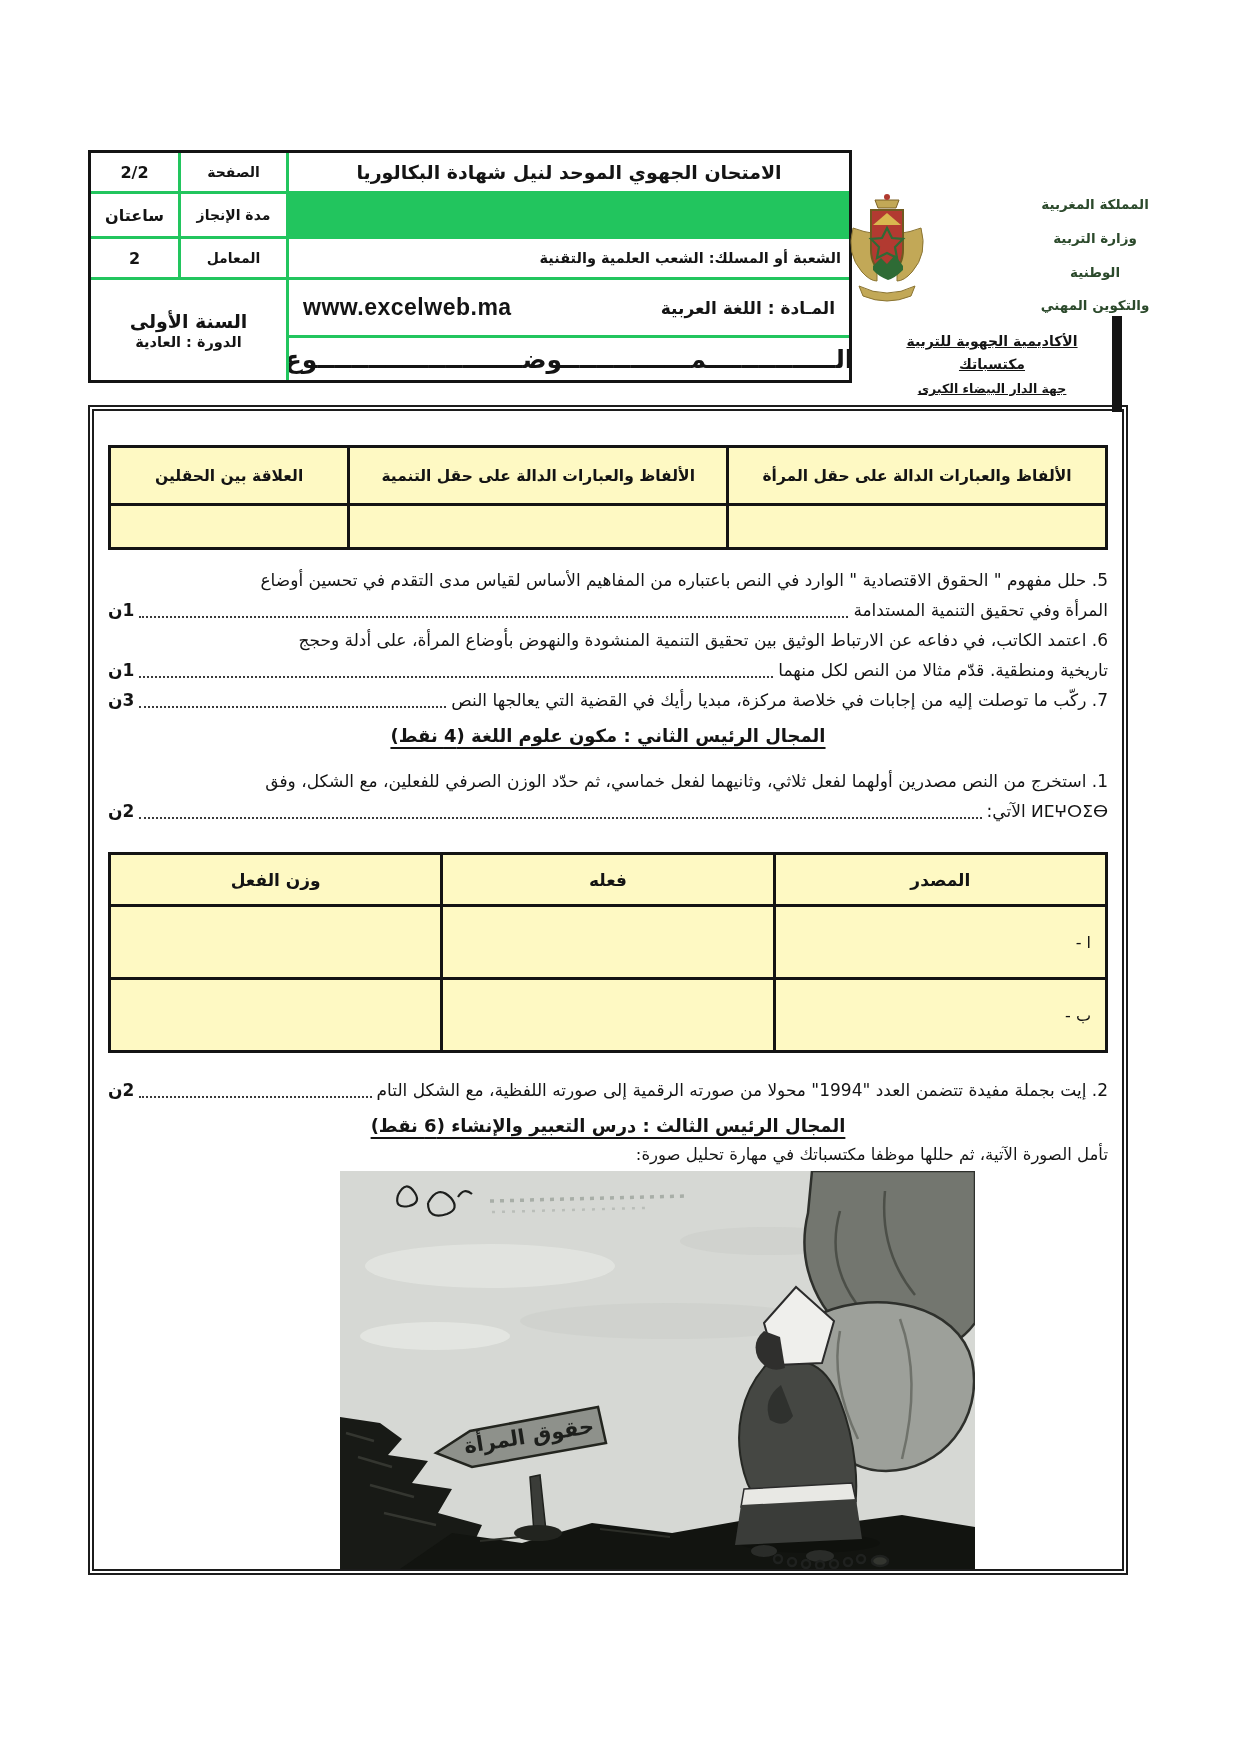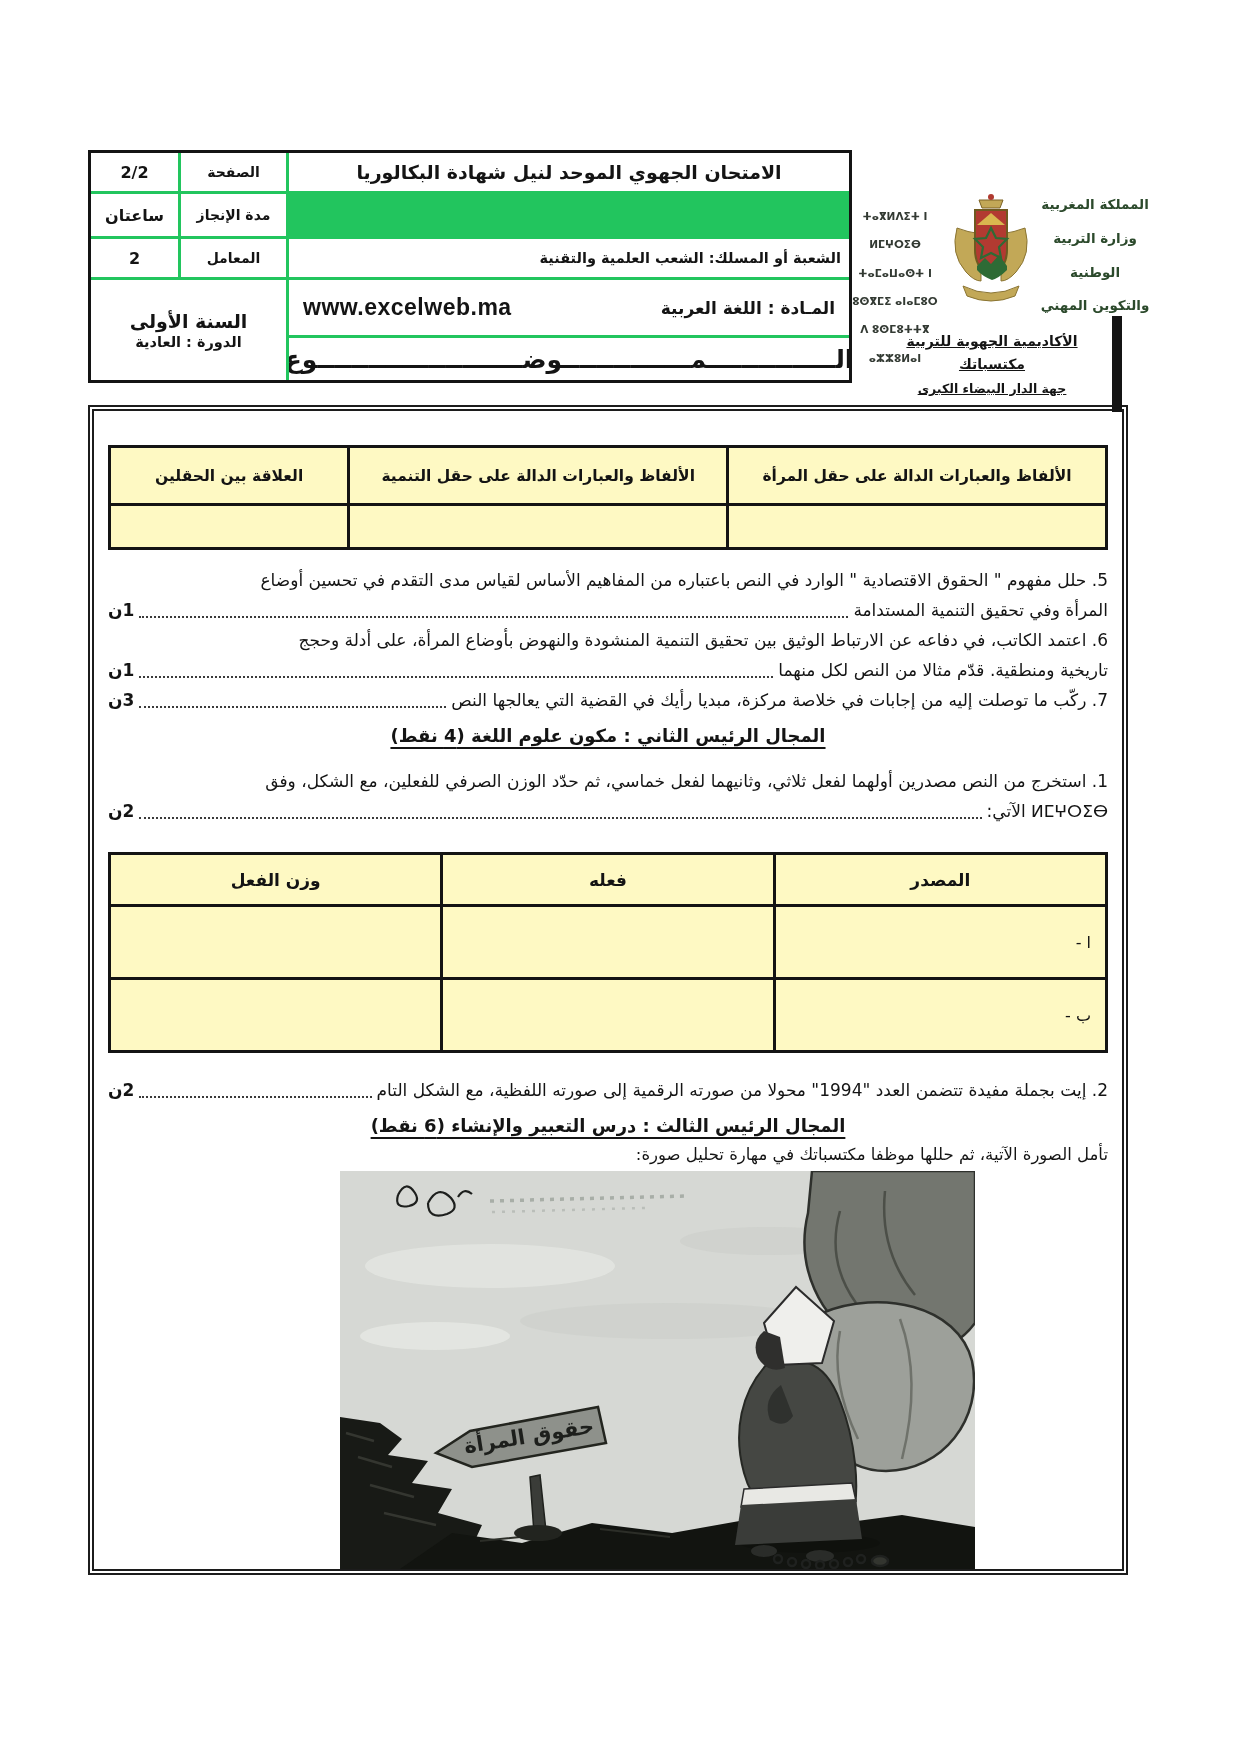--- a/index.html
+++ b/index.html
@@ -93,25 +93,20 @@
         <circle cx="42" cy="5" r="3" fill="#b03a30"></circle>
         <path d="M8 36 q-7 26 9 44 q8 9 15 9 l0 -47 q-14 -2 -24 -6z" fill="#c2a857" stroke="#8a7432"></path>
         <path d="M76 36 q7 26 -9 44 q-8 9 -15 9 l0 -47 q14 -2 24 -6z" fill="#c2a857" stroke="#8a7432"></path>
         <path d="M26 18 h32 v40 q0 18 -16 27 q-16 -9 -16 -27 z" fill="#b23a31" stroke="#6f5a20" stroke-width="2"></path>
         <path d="M28 33 l28 0 l-14 -12 z" fill="#d9b74f"></path>
         <path d="M42 36 l5 10 11 1 -8 8 2 11 -10 -5 -10 5 2 -11 -8 -8 11 -1 z" fill="none" stroke="#2e6b35" stroke-width="2.2"></path>
         <path d="M28 74 l8 -8 6 6 8 -9 8 11 v4 q-8 8 -15 10 q-10 -4 -15 -10z" fill="#2e6b35"></path>
         <path d="M14 94 q28 14 56 0 l-4 10 q-24 10 -48 0 z" fill="#c2a857" stroke="#8a7432"></path>
       </svg>
     </div>
-    <div class="tifinagh">
-      <div>ⵜⴰⴳⵍⴷⵉⵜ ⵏ ⵍⵎⵖⵔⵉⴱ</div>
-      <div>ⵜⴰⵎⴰⵡⴰⵙⵜ ⵏ ⵓⵙⴳⵎⵉ ⴰⵏⴰⵎⵓⵔ</div>
-      <div>ⴷ ⵓⵙⵎⵓⵜⵜⴳ ⴰⵣⵣⵓⵍⴰⵏ</div>
-    </div>
   </div>
   <div class="academy">
     <div class="a1">الأكاديمية الجهوية للتربية</div>
     <div class="a2">مكتسباتك</div>
     <div class="a3">جهة الدار البيضاء الكبرى</div>
   </div>
 
   <div class="header-table">
     <div class="hcell c1 r1 val">2/2</div>
     <div class="hcell c2 r1 lbl">الصفحة</div>

